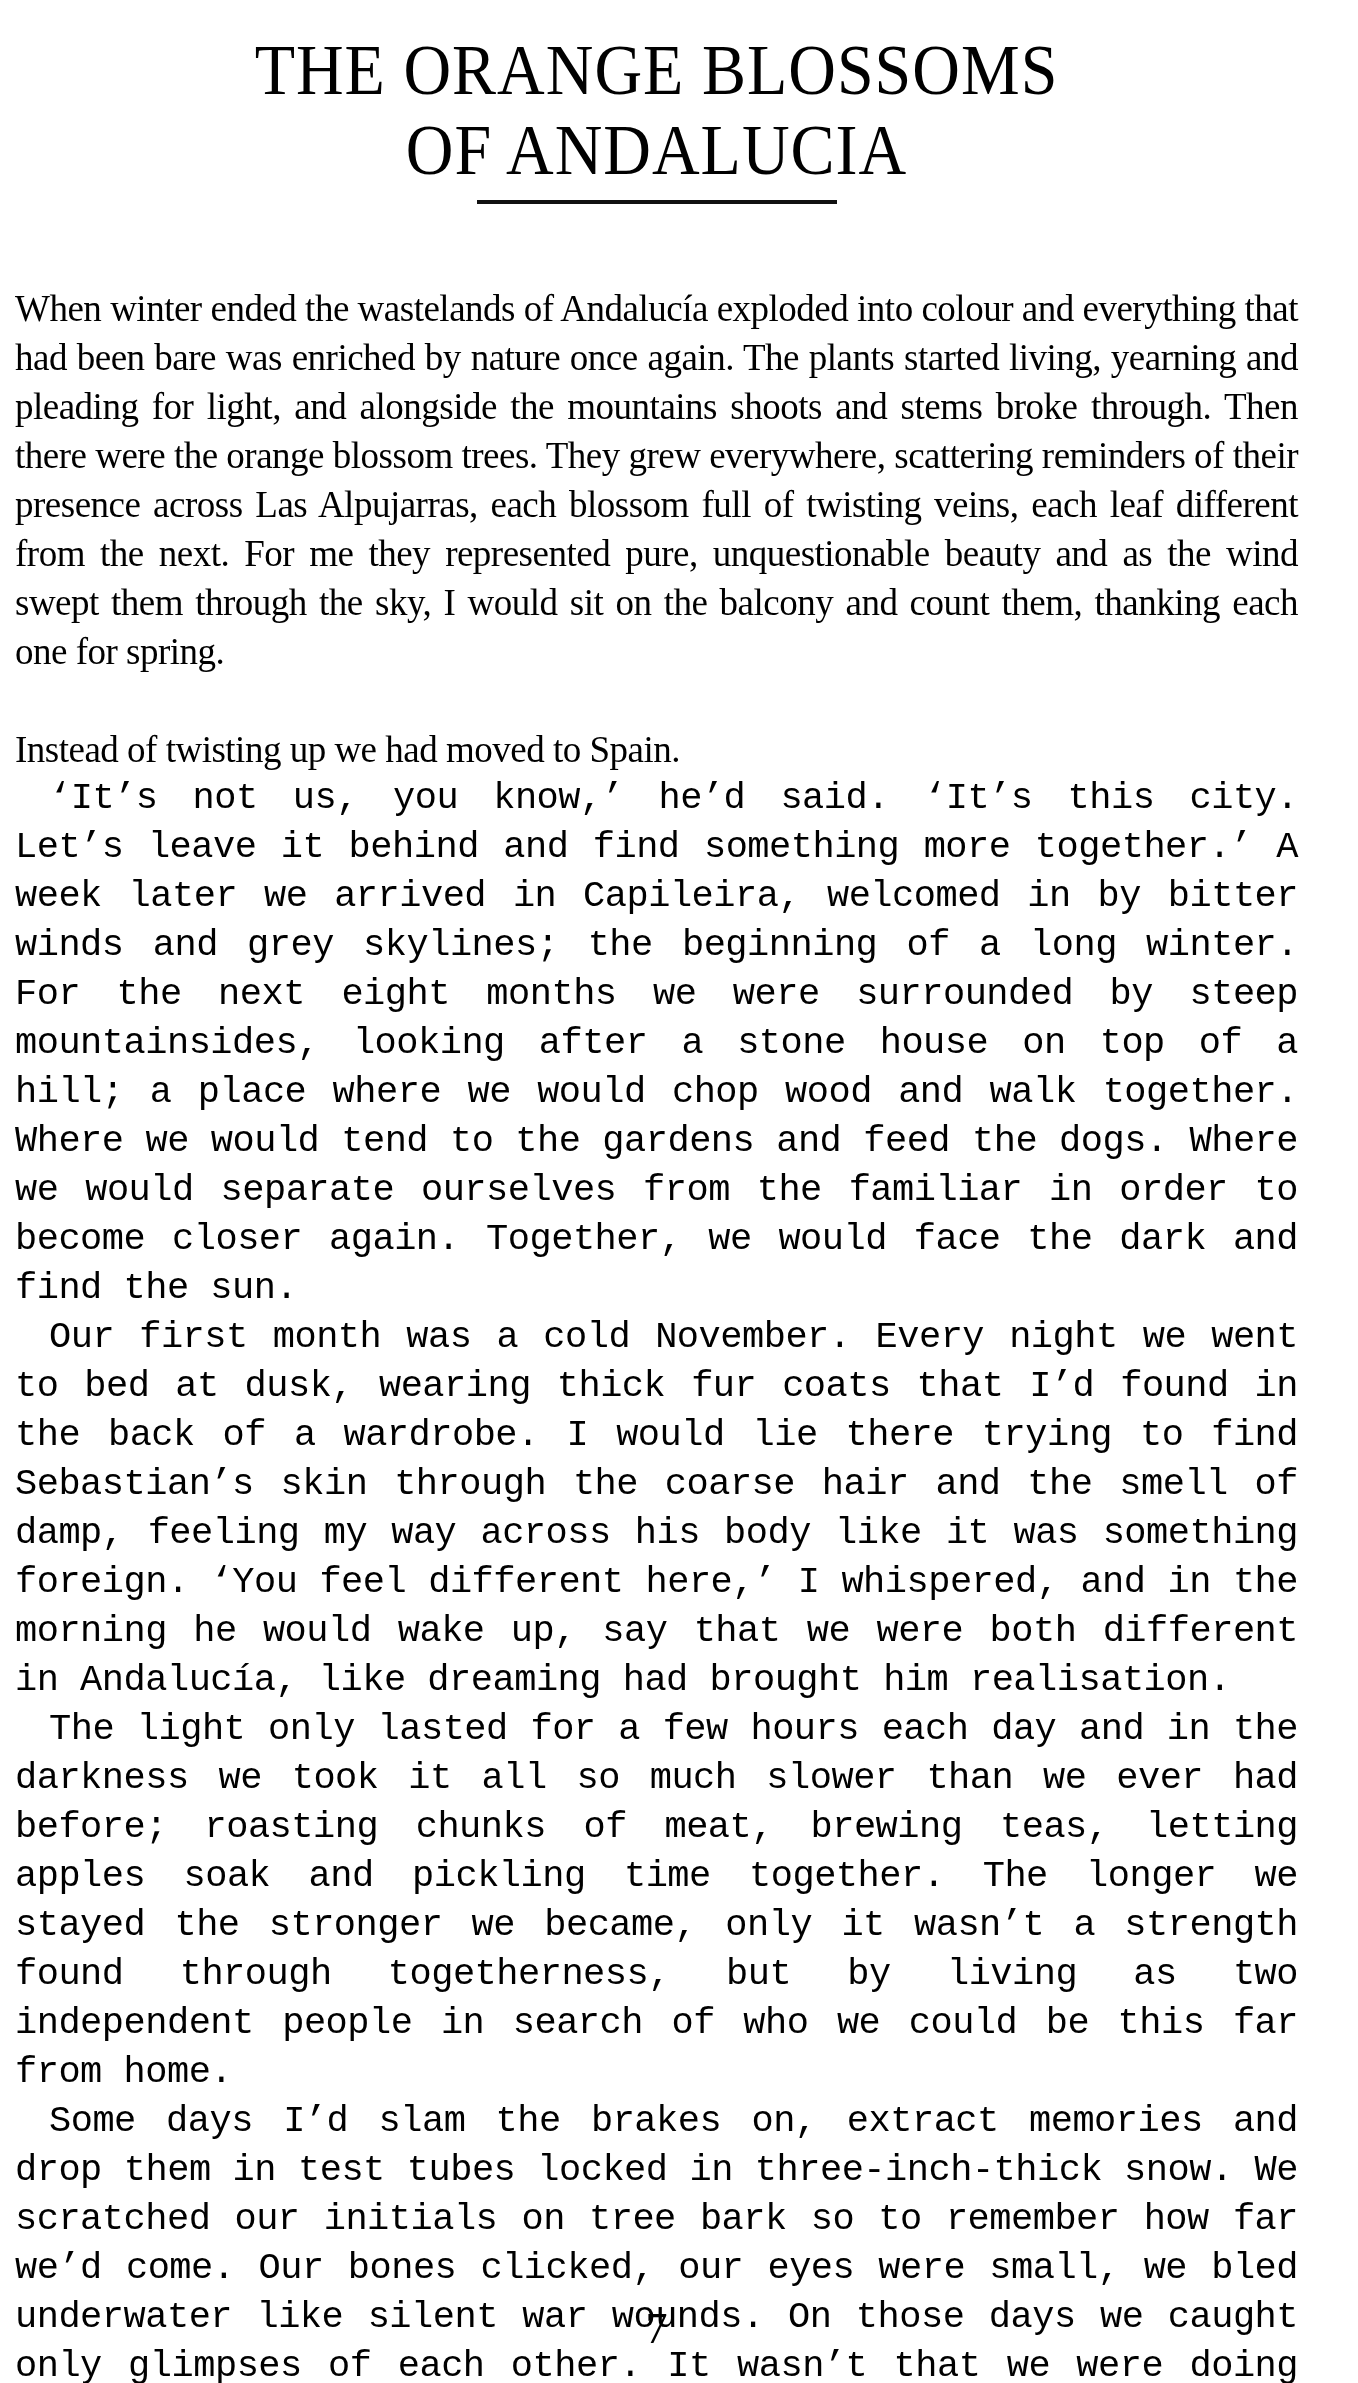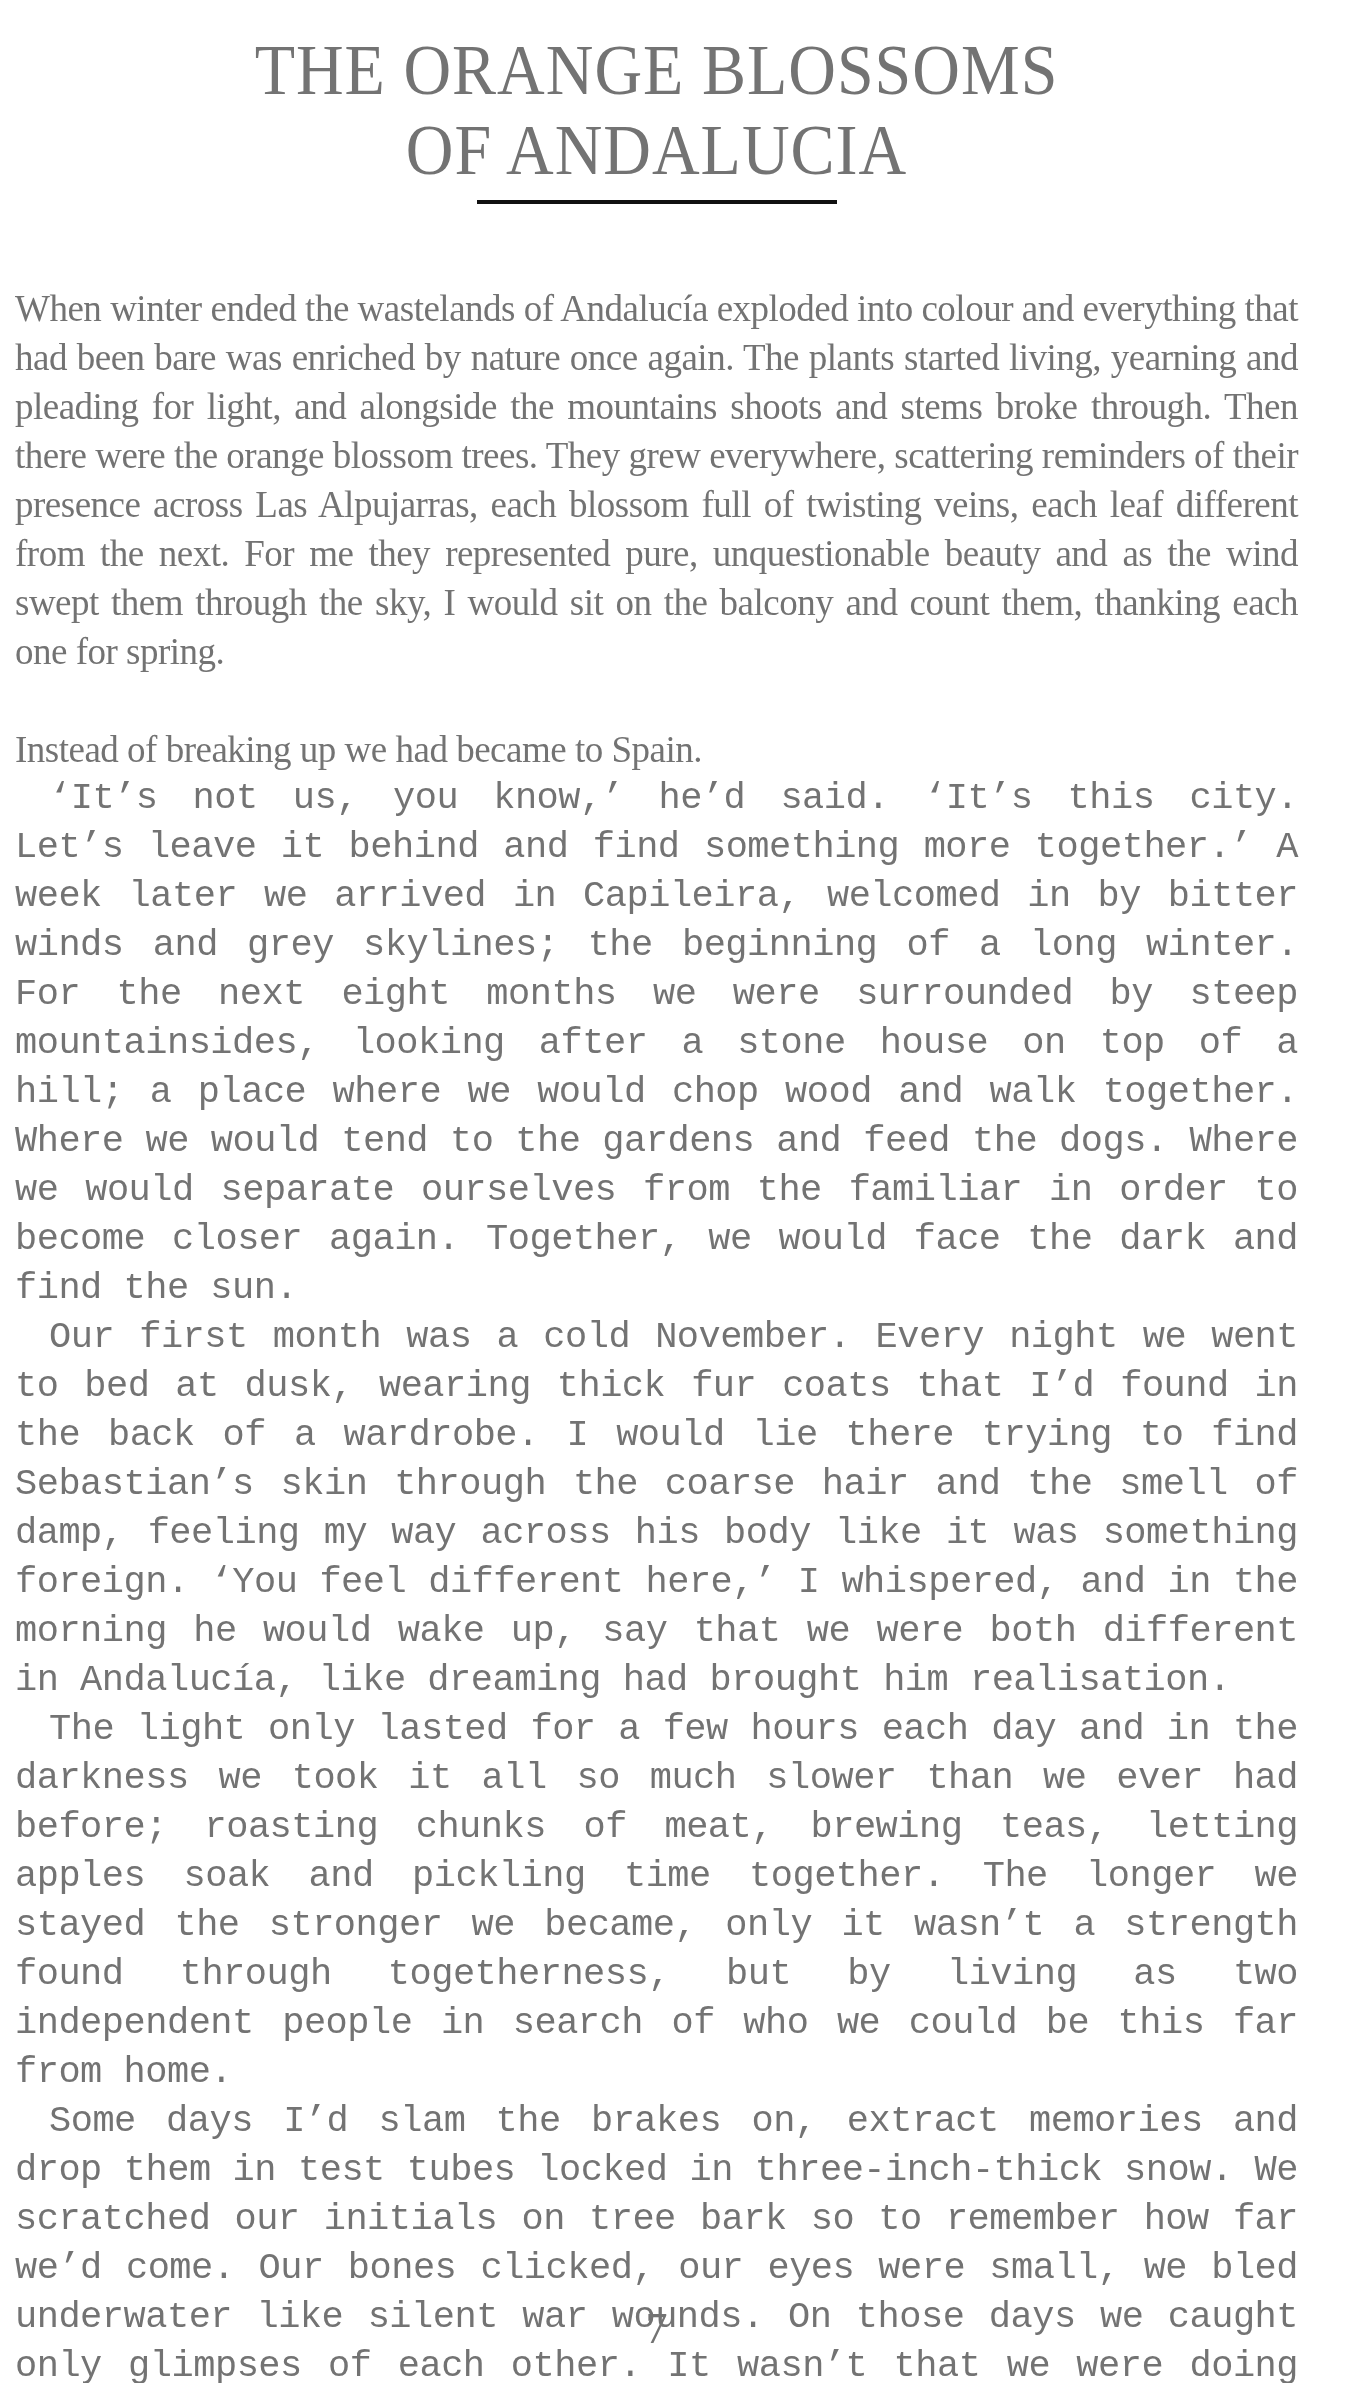--- a/index.html
+++ b/index.html
@@ -5,21 +5,21 @@
   html, body {
     margin: 0;
     padding: 0;
     background: #ffffff;
   }
   .page {
     position: relative;
     width: 1358px;
     height: 2383px;
     background: #ffffff;
-    color: #737373;
+    color: #000000;
     box-sizing: border-box;
     padding: 22px 60px 0 15px;
     overflow: hidden;
     font-family: "Liberation Serif", "DejaVu Serif", serif;
   }
   .chapter-title {
     margin: 8px 0 0 0;
     text-align: center;
     font-weight: 400;
     font-size: 66px;
@@ -73,21 +73,21 @@
 
   <h1 class="chapter-title">
     <span class="title-line">THE ORANGE BLOSSOMS</span>
     <span class="title-line">OF ANDALUCIA</span>
   </h1>
 
   <div class="title-rule"></div>
 
   <div class="body-text">
     <p>When winter ended the wastelands of Andalucía exploded into colour and everything that had been bare was enriched by nature once again. The plants started living, yearning and pleading for light, and alongside the mountains shoots and stems broke through. Then there were the orange blossom trees. They grew everywhere, scattering reminders of their presence across Las Alpujarras, each blossom full of twisting veins, each leaf different from the next. For me they represented pure, unquestionable beauty and as the wind swept them through the sky, I would sit on the balcony and count them, thanking each one for spring.</p>
-    <p class="section-gap">Instead of breaking up we had became to Spain.</p>
+    <p class="section-gap">Instead of twisting up we had moved to Spain.</p>
     <p class="indent">‘It’s not us, you know,’ he’d said. ‘It’s this city. Let’s leave it behind and find something more together.’ A week later we arrived in Capileira, welcomed in by bitter winds and grey skylines; the beginning of a long winter. For the next eight months we were surrounded by steep mountainsides, looking after a stone house on top of a hill; a place where we would chop wood and walk together. Where we would tend to the gardens and feed the dogs. Where we would separate ourselves from the familiar in order to become closer again. Together, we would face the dark and find the sun.</p>
     <p class="indent">Our first month was a cold November. Every night we went to bed at dusk, wearing thick fur coats that I’d found in the back of a wardrobe. I would lie there trying to find Sebastian’s skin through the coarse hair and the smell of damp, feeling my way across his body like it was something foreign. ‘You feel different here,’ I whispered, and in the morning he would wake up, say that we were both different in Andalucía, like dreaming had brought him realisation.</p>
     <p class="indent">The light only lasted for a few hours each day and in the darkness we took it all so much slower than we ever had before; roasting chunks of meat, brewing teas, letting apples soak and pickling time together. The longer we stayed the stronger we became, only it wasn’t a strength found through togetherness, but by living as two independent people in search of who we could be this far from home.</p>
     <p class="indent">Some days I’d slam the brakes on, extract memories and drop them in test tubes locked in three-inch-thick snow. We scratched our initials on tree bark so to remember how far we’d come. Our bones clicked, our eyes were small, we bled underwater like silent war wounds. On those days we caught only glimpses of each other. It wasn’t that we were doing anything wrong; we just didn’t know how to be in Andalucía. There was nothing left to hide behind yet we still couldn’t absorb one another fully, instead appearing as apparitions to learn from. I was twenty-two and longed for the bassline of a nightclub or to see my friends’ faces; Sebastian was ten years older and used to exploring the world alone. We were together in the stomach of beauty, and those winter months only brought unbearable loneliness for us both.</p>
   </div>
 
   <div class="page-number">7</div>
 
 </div>
 

